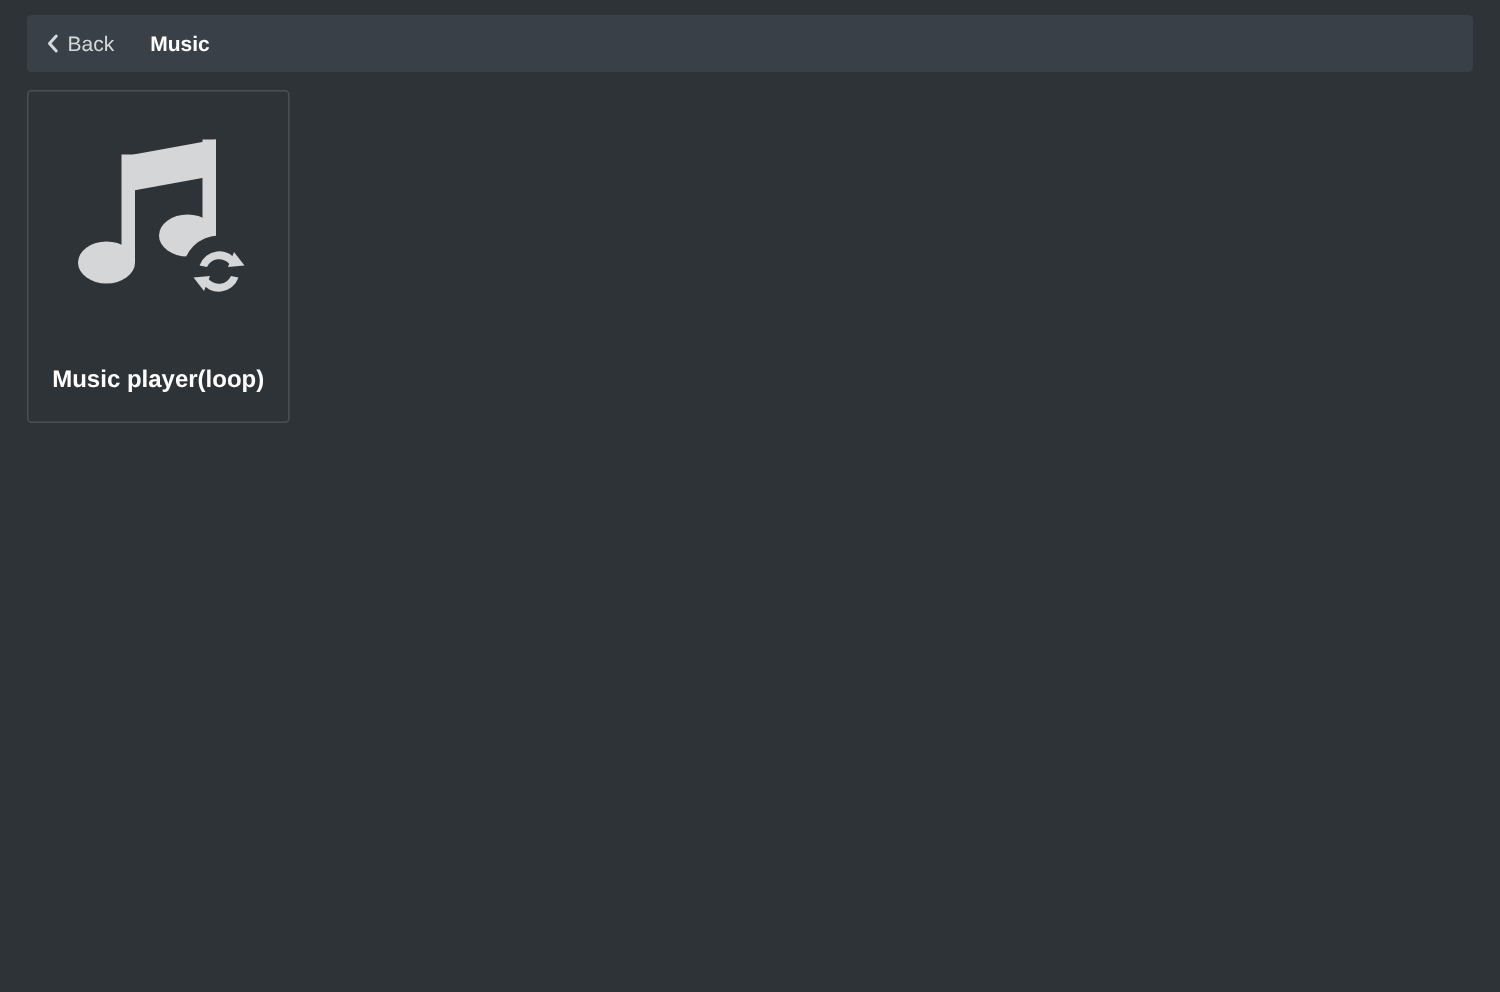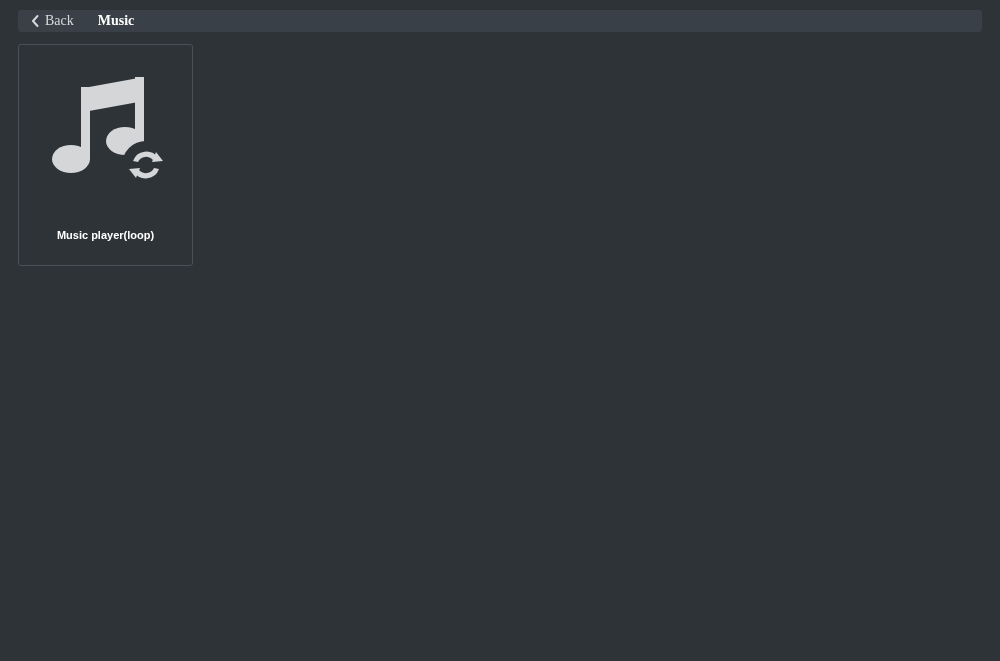--- a/index.html
+++ b/index.html
@@ -9,27 +9,26 @@
     }
     body {
       width: 1000px;
       height: 661px;
       background: #2e3338;
       font-family: Arial, Helvetica, sans-serif;
       overflow: hidden;
     }
     .header {
       margin: 10px 18px 0 18px;
-      height: 22px;
+      height: 38px;
       background: #3a4047;
       border-radius: 3px;
       display: flex;
       align-items: center;
       padding: 0 12px;
-      font-family: Liberation Serif, serif;
     }
     .back-button {
       display: flex;
       align-items: center;
       color: #d6d9dc;
       font-size: 14px;
       cursor: pointer;
       margin-right: 24px;
     }
     .back-button svg {
@@ -61,21 +60,21 @@
     }
     .card-icon {
       width: 140px;
       height: 140px;
       display: flex;
       align-items: center;
       justify-content: center;
     }
     .card-label {
       color: #ffffff;
-      font-size: 11px;
+      font-size: 16px;
       font-weight: bold;
       margin-top: 26px;
       text-align: center;
     }
   </style>
 </head>
 <body>
 
 <div class="header">
   <div class="back-button">

